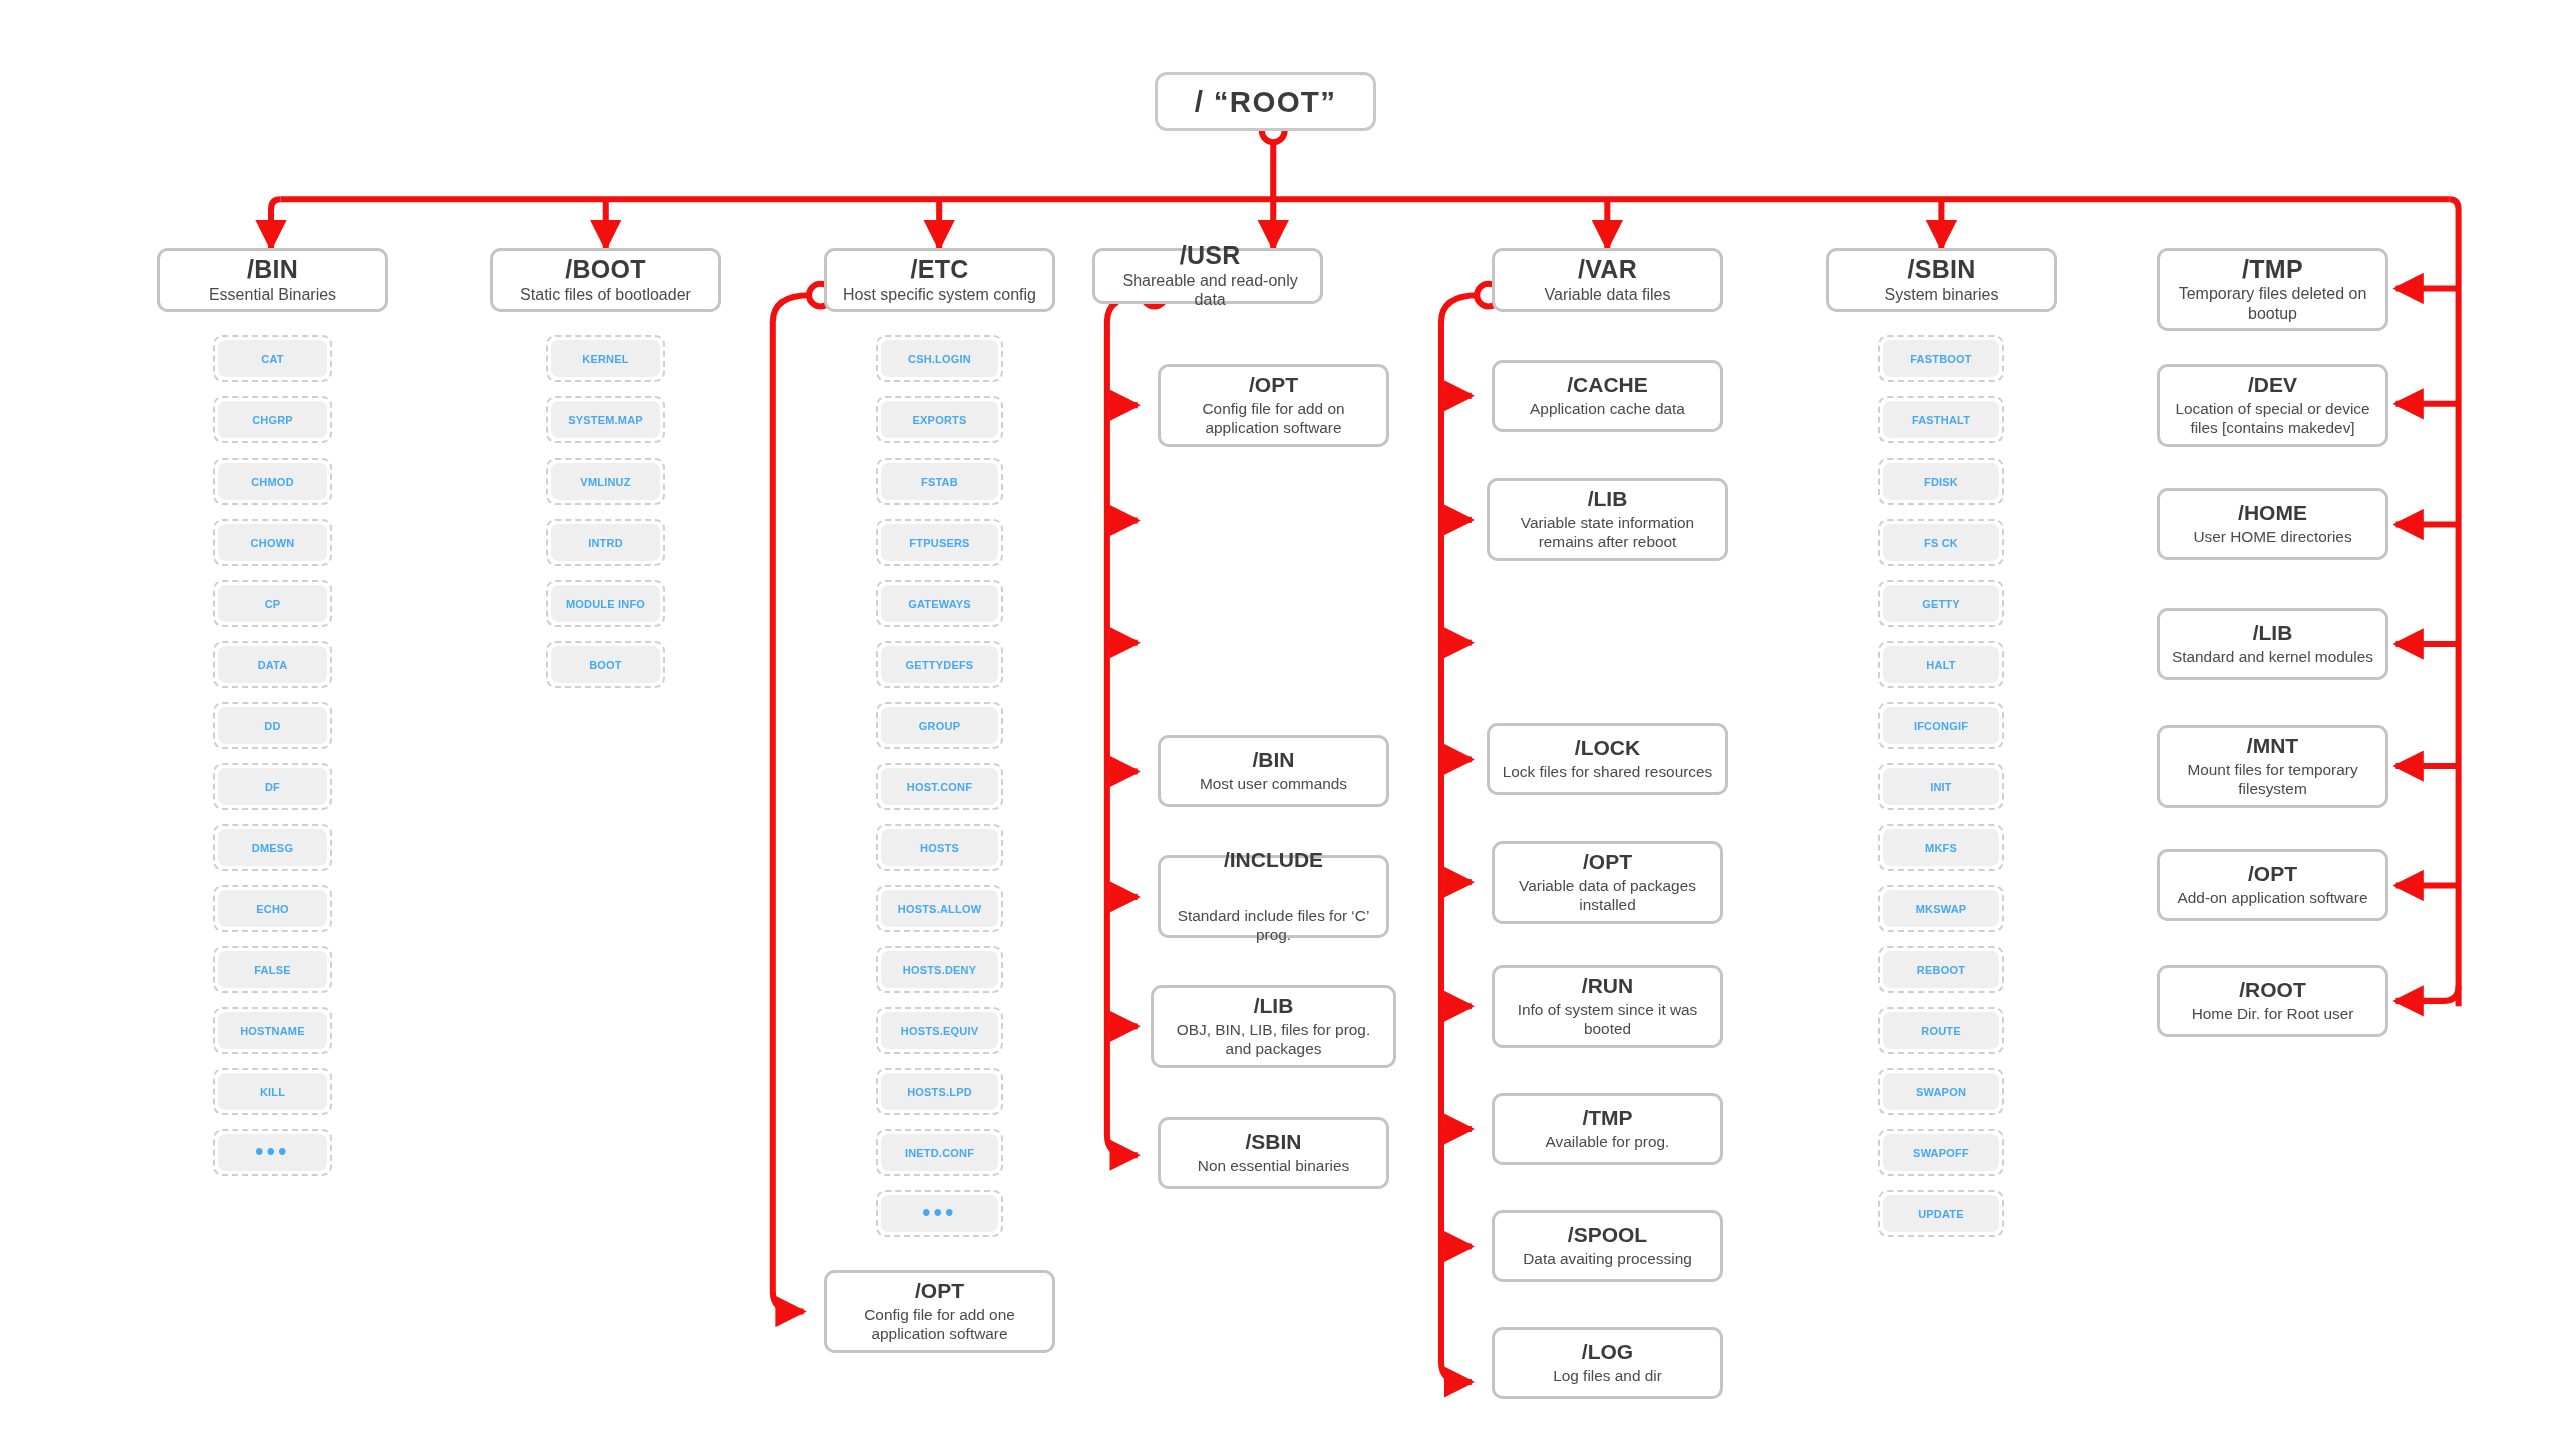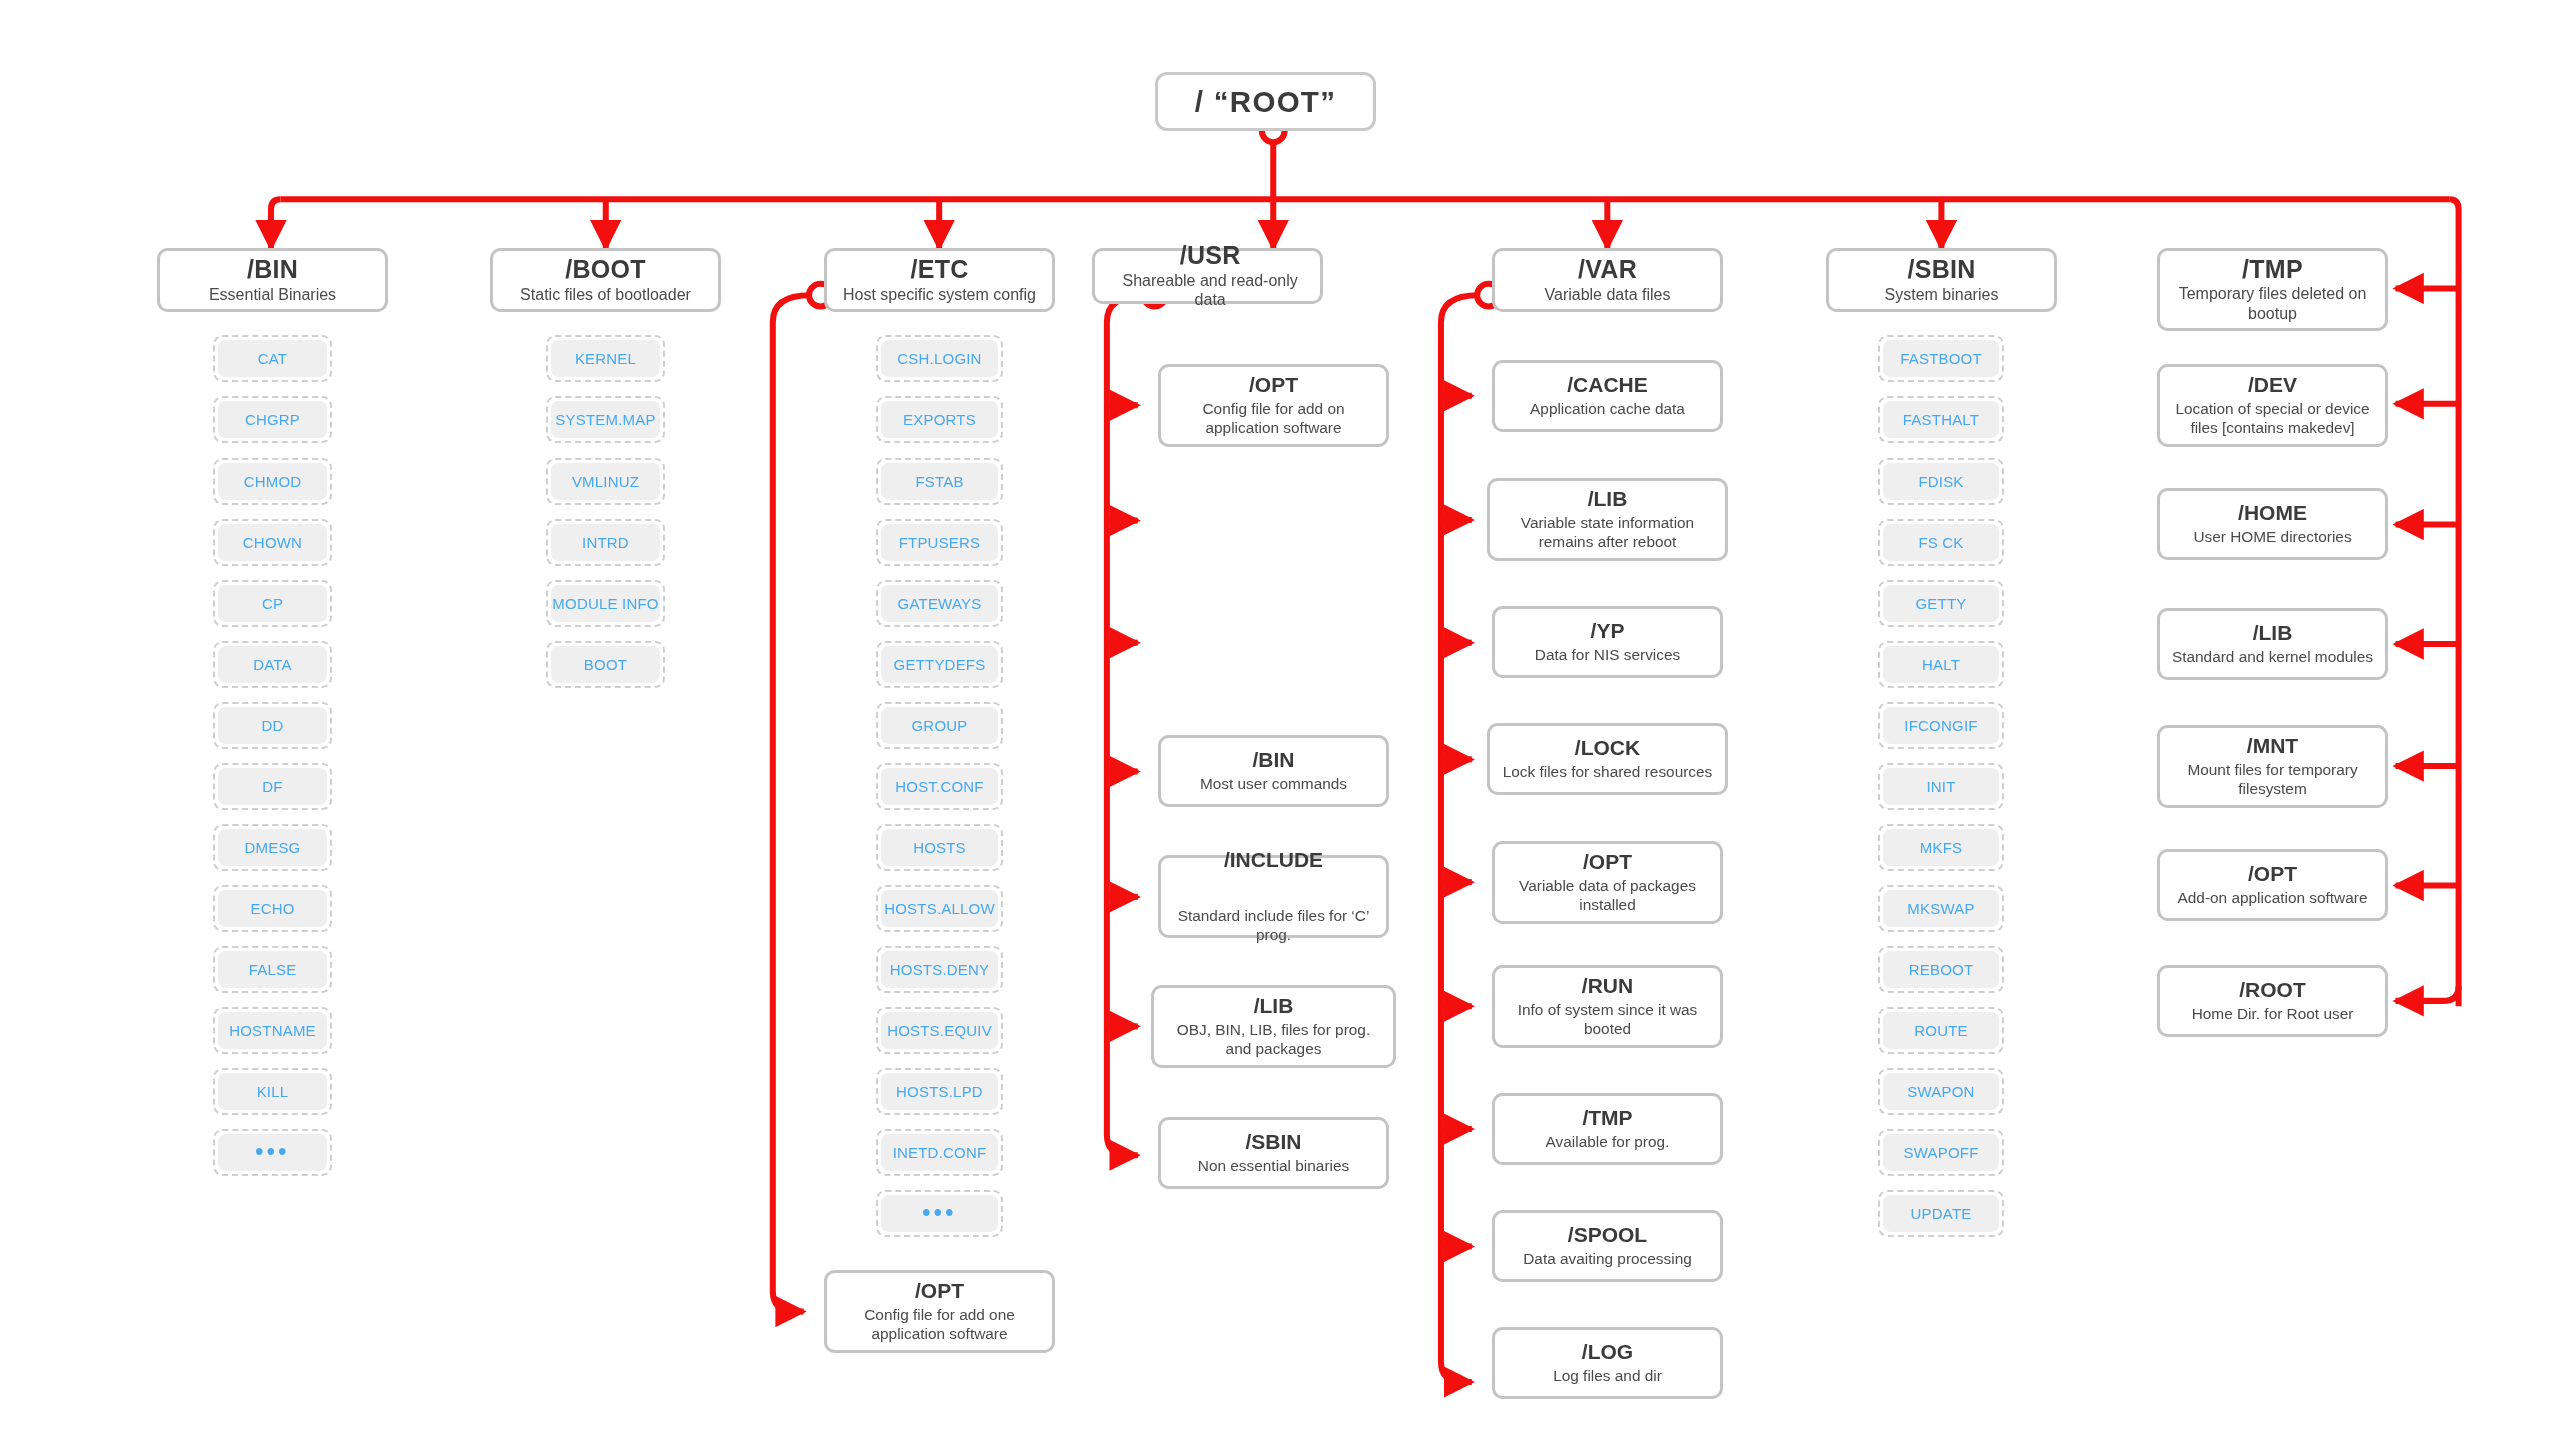--- a/index.html
+++ b/index.html
@@ -51,21 +51,21 @@
     box-sizing:border-box;
     border:2px dashed #cfcfcf;
     border-radius:9.4px;
     padding:2.7px;
   }
   .chip .inner{
     width:100%;height:100%;
     background:#efefef;
     border-radius:7.4px;
     display:flex;align-items:center;justify-content:center;
-    color:#46a8f0;font-size:15px;font-weight:400;letter-spacing:0.2px;
+    color:#46a8f0;font-size:11px;font-weight:700;letter-spacing:0.2px;
     white-space:nowrap;
   }
   .chip .inner.dots{font-size:23px;letter-spacing:3.4px;line-height:.6;font-weight:700;}
 
   
   .root-box{
     position:absolute;z-index:3;
     background:#ffffff;border:3.4px solid #c9c9c9;border-radius:12px;
     box-sizing:border-box;display:flex;align-items:center;justify-content:center;
   }
@@ -296,24 +296,20 @@
     <div class="d">Variable data files</div>
   </div>
   <div class="node" style="left:1492px;top:360px;width:231px;height:72px;">
     <div class="t">/CACHE</div>
     <div class="d">Application cache data</div>
   </div>
   <div class="node" style="left:1487px;top:478px;width:241px;height:83px;">
     <div class="t">/LIB</div>
     <div class="d">Variable state information remains after reboot</div>
   </div>
-  <div class="node" style="left:1492px;top:606px;width:231px;height:72px;">
-    <div class="t">/YP</div>
-    <div class="d">Data for NIS services</div>
-  </div>
   <div class="node" style="left:1487px;top:723px;width:241px;height:72px;">
     <div class="t">/LOCK</div>
     <div class="d">Lock files for shared resources</div>
   </div>
   <div class="node" style="left:1492px;top:841px;width:231px;height:83px;">
     <div class="t">/OPT</div>
     <div class="d">Variable data of packages installed</div>
   </div>
   <div class="node" style="left:1492px;top:965px;width:231px;height:83px;">
     <div class="t">/RUN</div>

